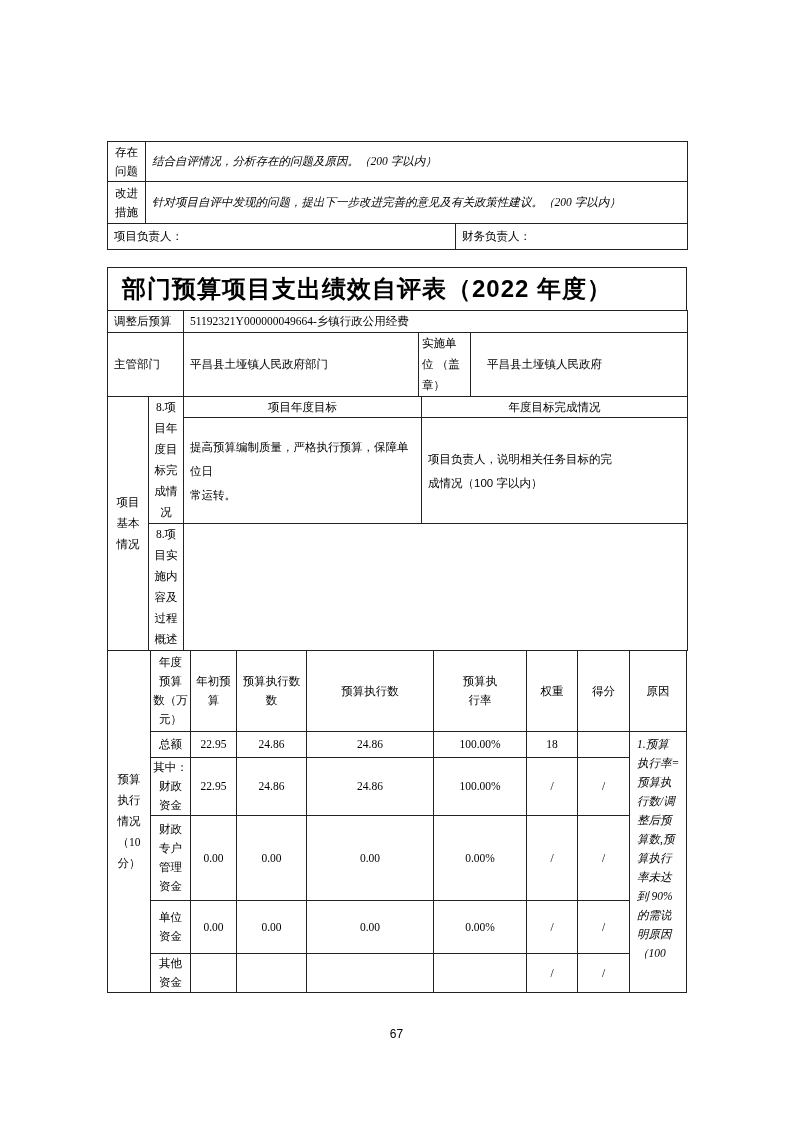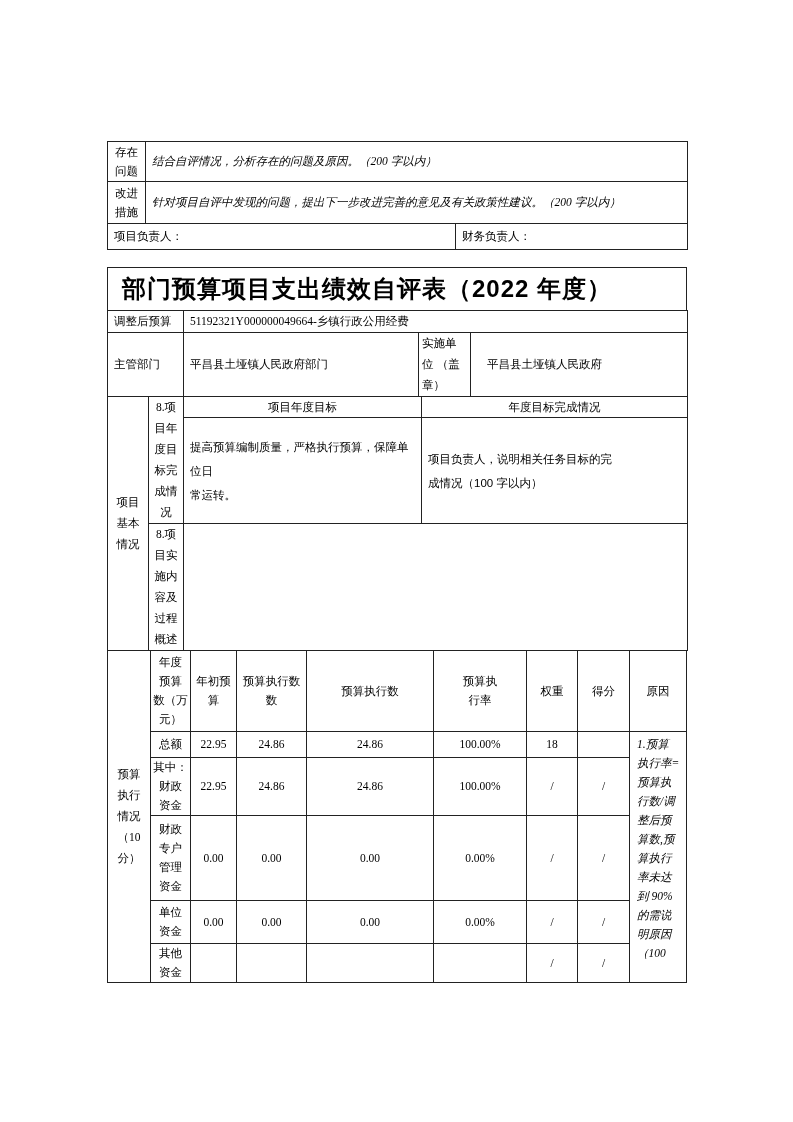--- a/index.html
+++ b/index.html
@@ -237,21 +237,21 @@
 专户
 管理
 资金</td>
         <td class="c">0.00</td>
         <td class="c">0.00</td>
         <td class="c">0.00</td>
         <td class="c">0.00%</td>
         <td class="c">/</td>
         <td class="c">/</td>
       </tr>
-      <tr style="height:43px">
+      <tr style="height:53px">
         <td class="c pre lh19">单位
 资金</td>
         <td class="c">0.00</td>
         <td class="c">0.00</td>
         <td class="c">0.00</td>
         <td class="c">0.00%</td>
         <td class="c">/</td>
         <td class="c">/</td>
       </tr>
       <tr style="height:38px">
@@ -261,13 +261,14 @@
         <td class="c"></td>
         <td class="c"></td>
         <td class="c"></td>
         <td class="c">/</td>
         <td class="c">/</td>
       </tr>
     </tbody>
       </table>
   </div>
 
+  <div class="pagenum">67</div>
 </div>
 
 </body></html>

